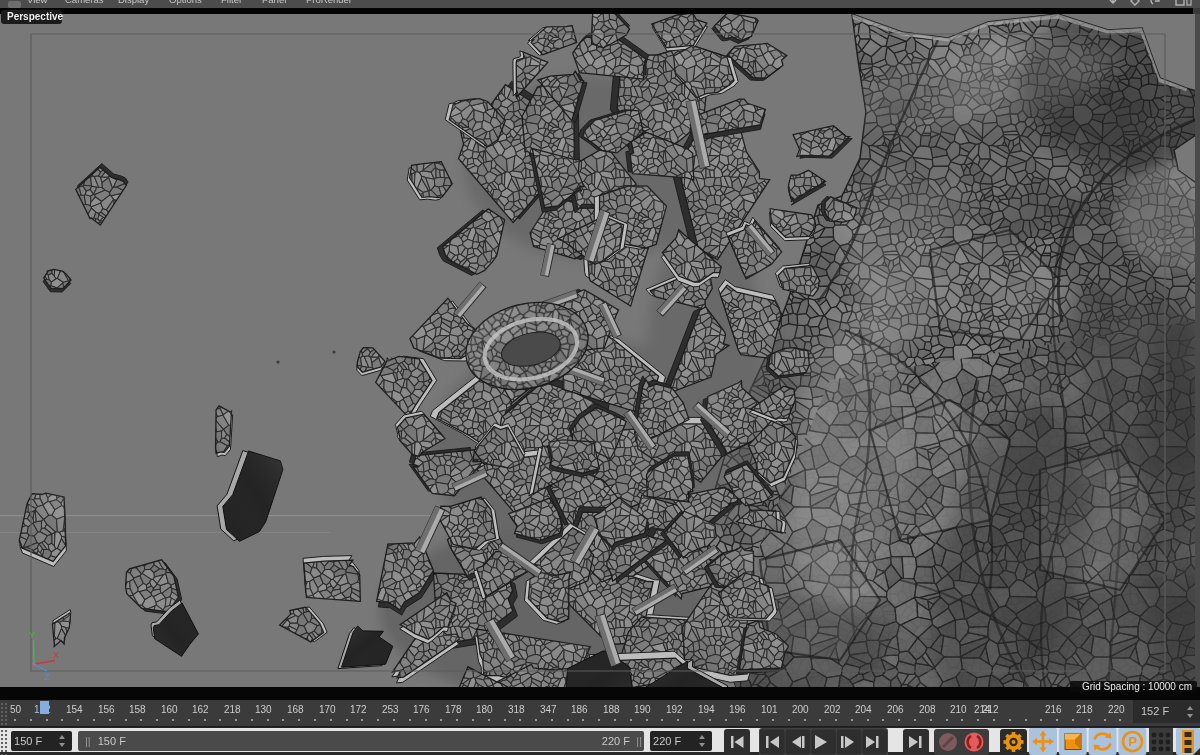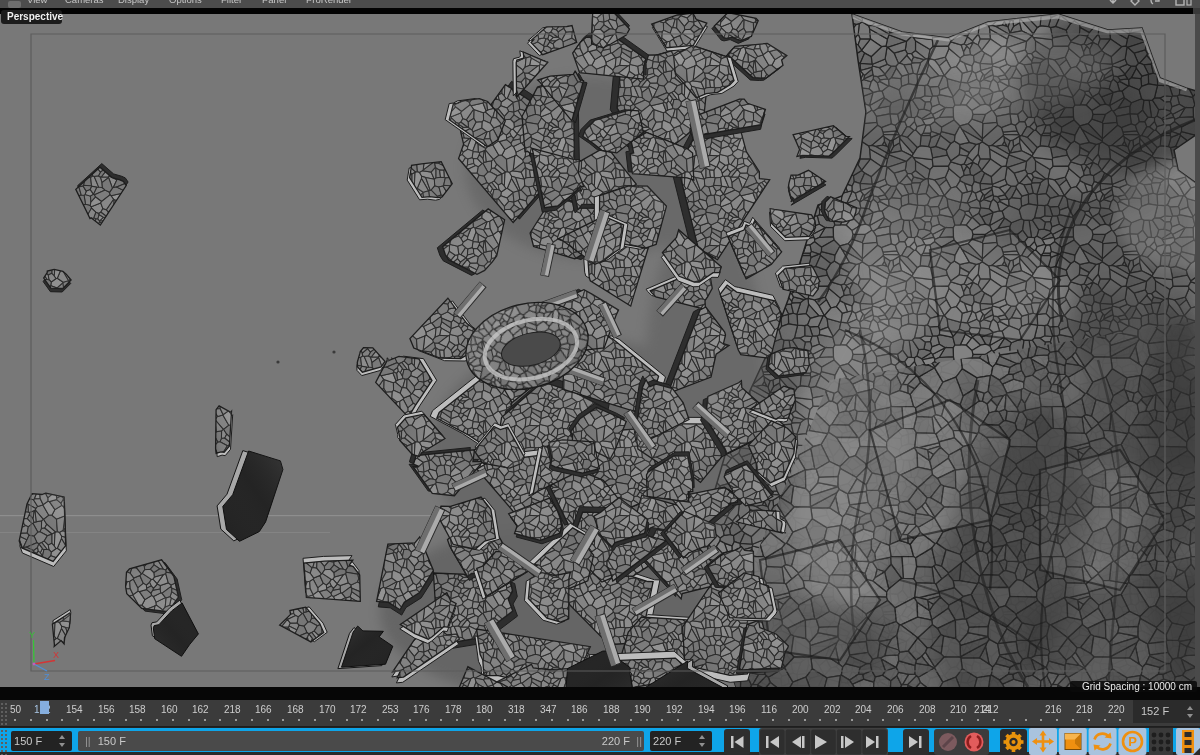--- a/index.html
+++ b/index.html
@@ -12,21 +12,21 @@
 #sep{position:absolute;left:0;top:687px;width:1200px;height:13px;background:#060606}
 #gridlab{position:absolute;left:1070px;top:681px;width:127px;height:11px;background:rgba(10,10,10,0.88);border-radius:2px;font-size:10px;color:#eaeaea;text-align:right;padding-right:5px;line-height:11px;z-index:6}
 #ruler{position:absolute;left:0;top:700px;width:1200px;height:27px;background:#3b3b3b;overflow:hidden;border-bottom:1px solid #1e1e1e}
 .tlnum{position:absolute;top:4px;font-size:10px;color:#cdcdcd}
 .tick{position:absolute;top:19px;width:2px;height:2px;background:#9a9a9a}
 #cursor{position:absolute;left:40px;top:1px;width:9px;height:13px;background:#85aede}
 #f152{position:absolute;left:1133px;top:0px;width:67px;height:23px;background:#2b2b2b;color:#c9c9c9;font-size:11px;line-height:22px;padding-left:8px}
 .updn{position:absolute;right:6px;top:4px;width:7px;height:12px}
 .updn i{position:absolute;top:0;left:0;width:0;height:0;border-left:3.5px solid transparent;border-right:3.5px solid transparent;border-bottom:4px solid #909090}
 .updn b{position:absolute;bottom:0;left:0;width:0;height:0;border-left:3.5px solid transparent;border-right:3.5px solid transparent;border-top:4px solid #909090}
-#bottom{position:absolute;left:0;top:727px;width:1200px;height:28px;background:#0ea5e9;border-top:1px solid #232323}
+#bottom{position:absolute;left:0;top:727px;width:1200px;height:28px;background:#e5e5e5;border-top:1px solid #232323}
 #botdark{position:absolute;left:0;top:24px;width:1200px;height:4px;background:#2a2a2a}
 .spinner{position:absolute;background:#232323;color:#c9c9c9;font-size:11px;height:20px;line-height:20px;border-radius:2px}
 .dots{position:absolute;left:0;width:9px;background-image:radial-gradient(circle at 2px 2px,#5f5f5f 1px,transparent 1.3px);background-size:4px 4px}
 #slider{position:absolute;left:78px;top:3px;width:566px;height:20px;background:#4a4a4a;border-radius:2px;color:#c9c9c9;font-size:11px;line-height:20px}
 svg{display:block}
 </style></head><body>
 <div id="app">
   <div id="menubar">
     <div id="miconL"></div>
     <div id="menutext">
@@ -1269,37 +1269,37 @@
   <div id="ruler">
     <div class="dots" style="top:2px;height:24px"></div>
     <div class="tlnum" style="left:10px">50</div>
       <div class="tlnum" style="left:34px;color:#a9c6e4">152</div>
       <div class="tlnum" style="left:66px">154</div>
       <div class="tlnum" style="left:98px">156</div>
       <div class="tlnum" style="left:129px">158</div>
       <div class="tlnum" style="left:161px">160</div>
       <div class="tlnum" style="left:192px">162</div>
       <div class="tlnum" style="left:224px">218</div>
-      <div class="tlnum" style="left:255px">166</div>
+      <div class="tlnum" style="left:255px">130</div>
       <div class="tlnum" style="left:287px">168</div>
       <div class="tlnum" style="left:319px">170</div>
       <div class="tlnum" style="left:350px">172</div>
       <div class="tlnum" style="left:382px">253</div>
       <div class="tlnum" style="left:413px">176</div>
       <div class="tlnum" style="left:445px">178</div>
       <div class="tlnum" style="left:476px">180</div>
       <div class="tlnum" style="left:508px">318</div>
       <div class="tlnum" style="left:540px">347</div>
       <div class="tlnum" style="left:571px">186</div>
       <div class="tlnum" style="left:603px">188</div>
       <div class="tlnum" style="left:634px">190</div>
       <div class="tlnum" style="left:666px">192</div>
       <div class="tlnum" style="left:698px">194</div>
       <div class="tlnum" style="left:729px">196</div>
-      <div class="tlnum" style="left:761px">116</div>
+      <div class="tlnum" style="left:761px">101</div>
       <div class="tlnum" style="left:792px">200</div>
       <div class="tlnum" style="left:824px">202</div>
       <div class="tlnum" style="left:855px">204</div>
       <div class="tlnum" style="left:887px">206</div>
       <div class="tlnum" style="left:919px">208</div>
       <div class="tlnum" style="left:950px">210</div>
       <div class="tlnum" style="left:982px">212</div>
       <div class="tlnum" style="left:974px">214</div>
       <div class="tlnum" style="left:1045px">216</div>
       <div class="tlnum" style="left:1076px">218</div>

